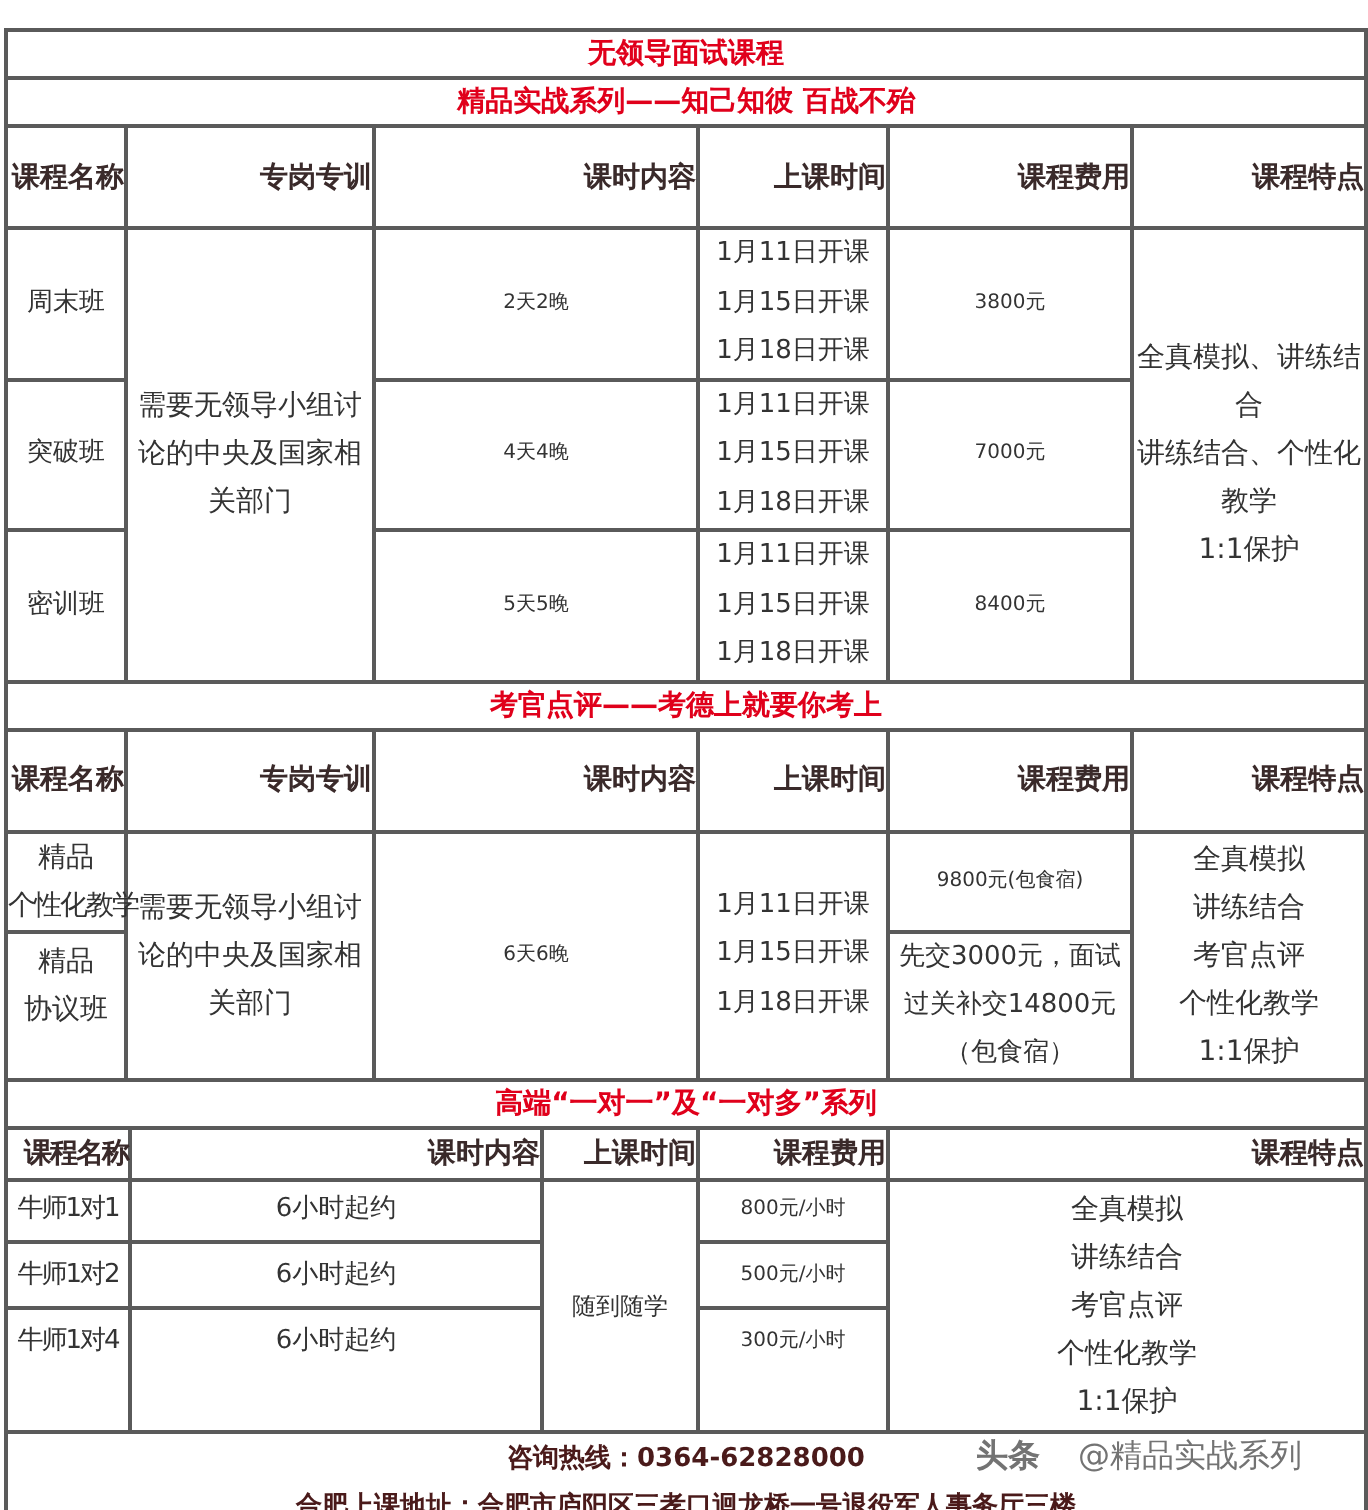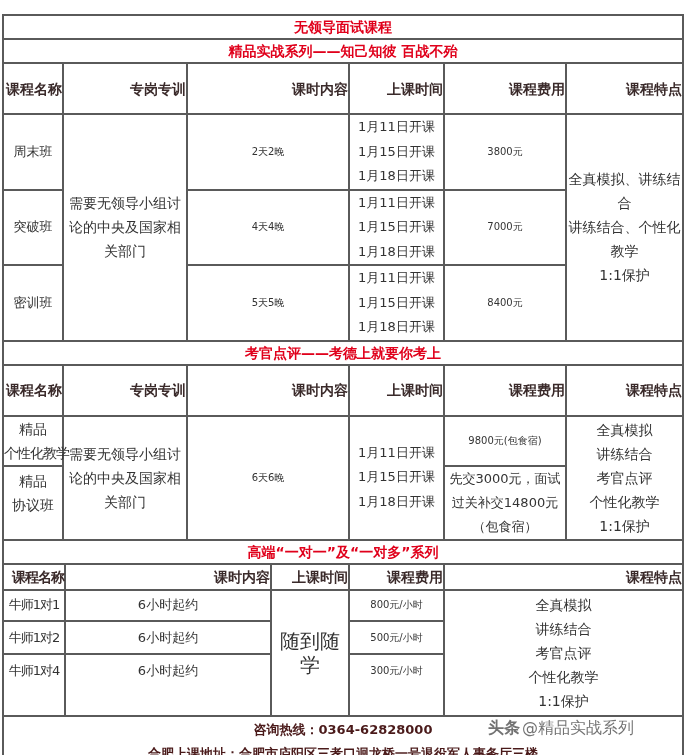--- a/index.html
+++ b/index.html
@@ -6,21 +6,21 @@
     body { width: 684px; height: 755px; overflow: hidden; position: relative; font-family: "DejaVu Sans", "Liberation Sans", sans-serif; }
     .wrap { position: absolute; left: 2px; top: 14px; width: 680px; }
     table { border-collapse: collapse; width: 680px; table-layout: fixed; }
     td { border: 2px solid #5a5a5a; text-align: center; vertical-align: middle; padding: 0; font-size: 13px; color: #333; line-height: 24px; }
     .title { color: #e0001b; font-weight: bold; font-size: 14px; height: 22px; line-height: 22px; }
     .hdr { color: #3a2a2a; font-weight: bold; font-size: 14px; line-height: 24px; text-align: right; }
     .cell-small { font-size: 10px; }
     .lines div { line-height: 24.5px; }
     .footer { color: #4a1a1a; font-weight: bold; font-size: 13px; line-height: 24px; height: 50px; }
     .watermark { position: absolute; left: 488px; top: 718px; font-size: 16px; color: rgba(90,90,90,0.85); letter-spacing: 0px; white-space: nowrap; text-shadow: 0 0 1px #fff; }
-    .wm-logo { font-weight: bold; margin-right: 2px; }
+    .wm-logo { font-weight: bold; margin-right: 19px; }
   </style>
 </head>
 <body>
 
 <div class="wrap">
 
   <table>
     <colgroup>
       <col style="width:60px">
         <col style="width:124px">
@@ -142,21 +142,21 @@
     <tr style="height:26px">
       <td class="hdr" style="white-space:nowrap;letter-spacing:-1px">课程名称</td>
       <td class="hdr">课时内容</td>
       <td class="hdr">上课时间</td>
       <td class="hdr">课程费用</td>
       <td class="hdr">课程特点</td>
     </tr>
     <tr style="height:31px">
       <td style="white-space:nowrap;letter-spacing:-1px">牛师1对1</td>
       <td>6小时起约</td>
-      <td rowspan="3" style="font-size:20px">随到随学</td>
+      <td rowspan="3" style="font-size:12px">随到随学</td>
       <td class="cell-small">800元/小时</td>
       <td rowspan="3" style="font-size:14px;line-height:24px;padding:2px 0">
         <div>全真模拟</div>
         <div>讲练结合</div>
         <div>考官点评</div>
         <div>个性化教学</div>
         <div>1:1保护</div>
       </td>
     </tr>
     <tr style="height:32px">

